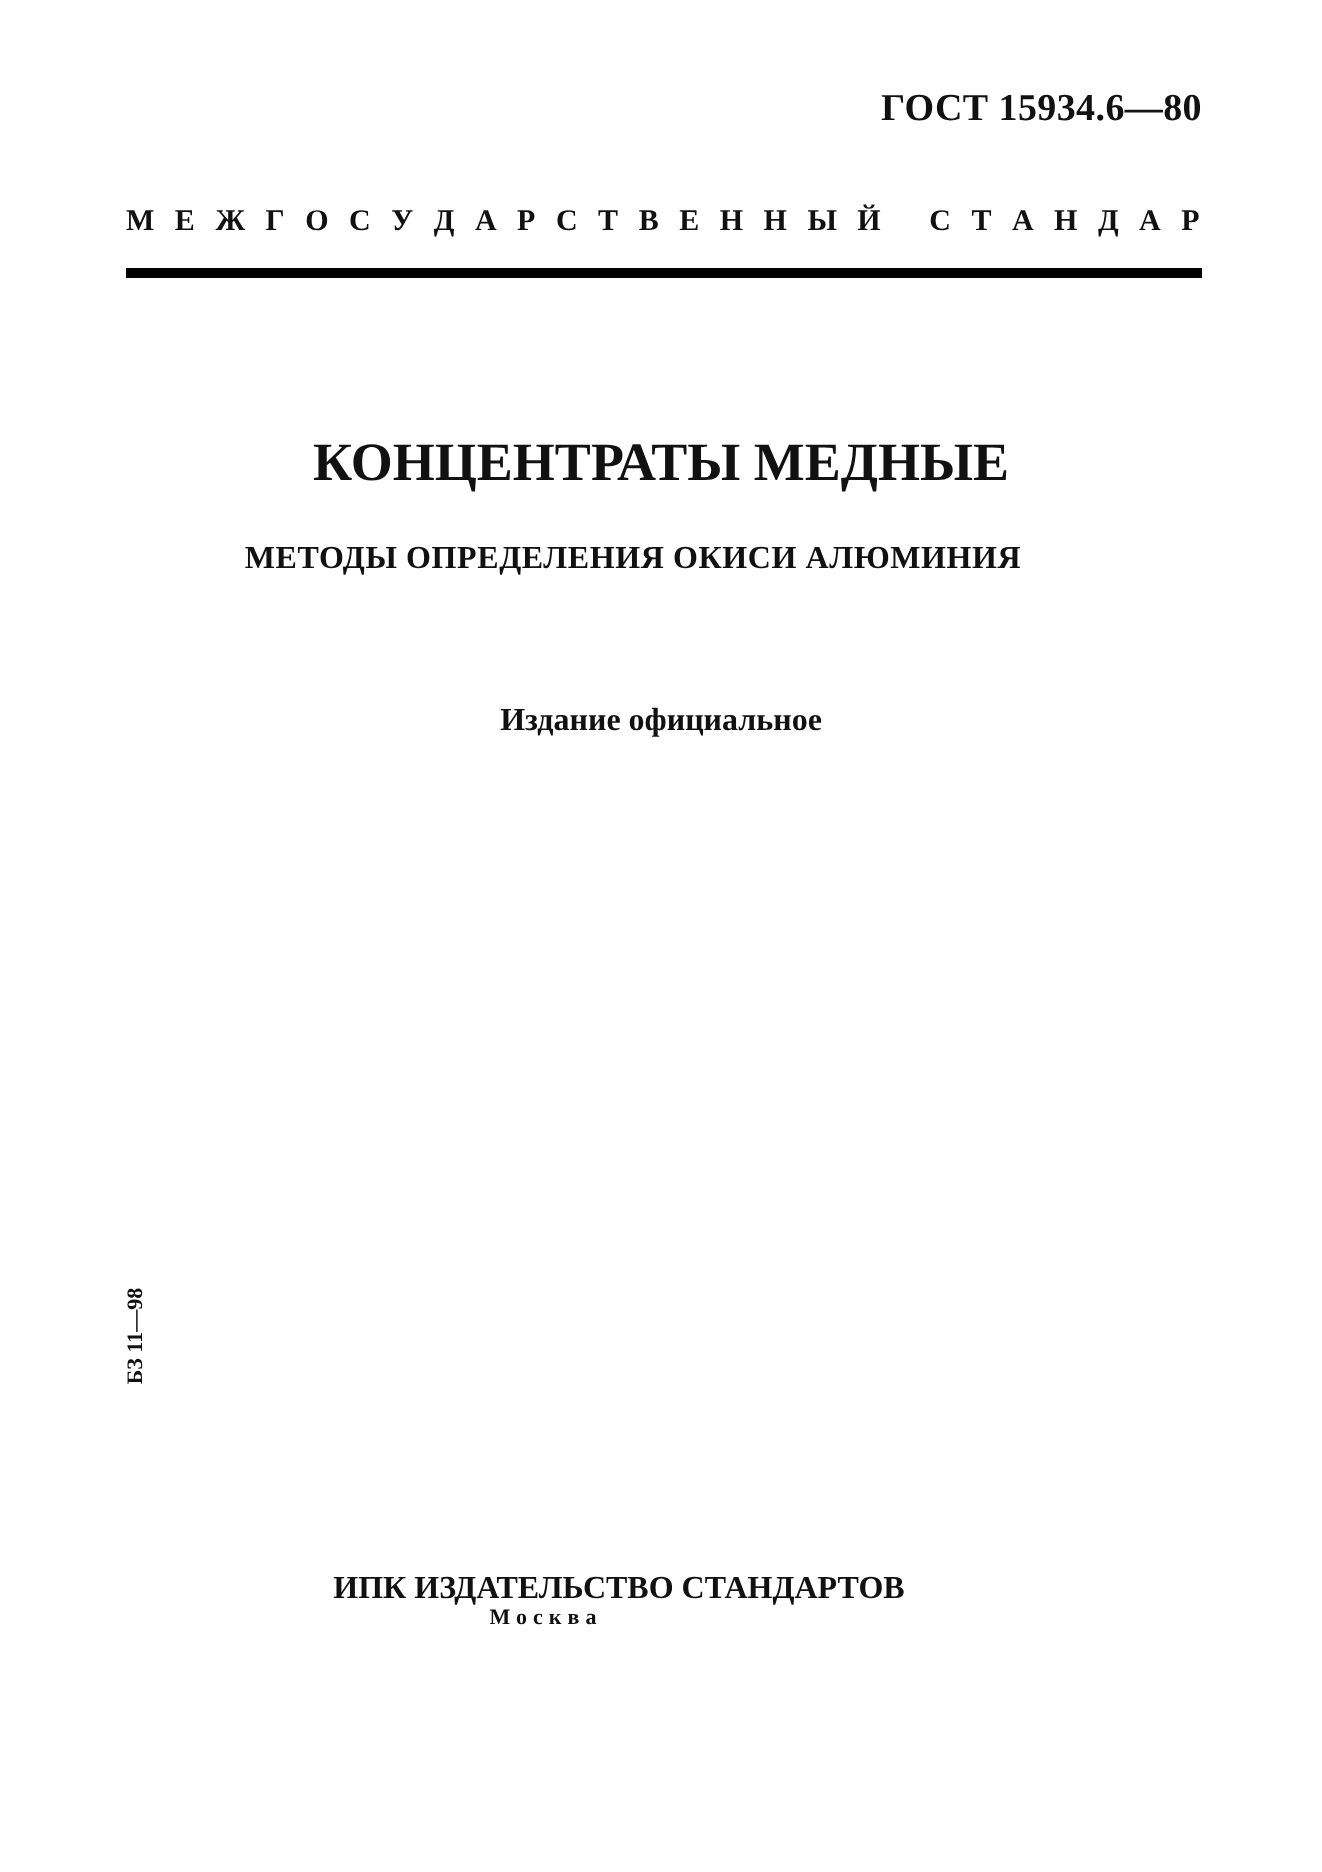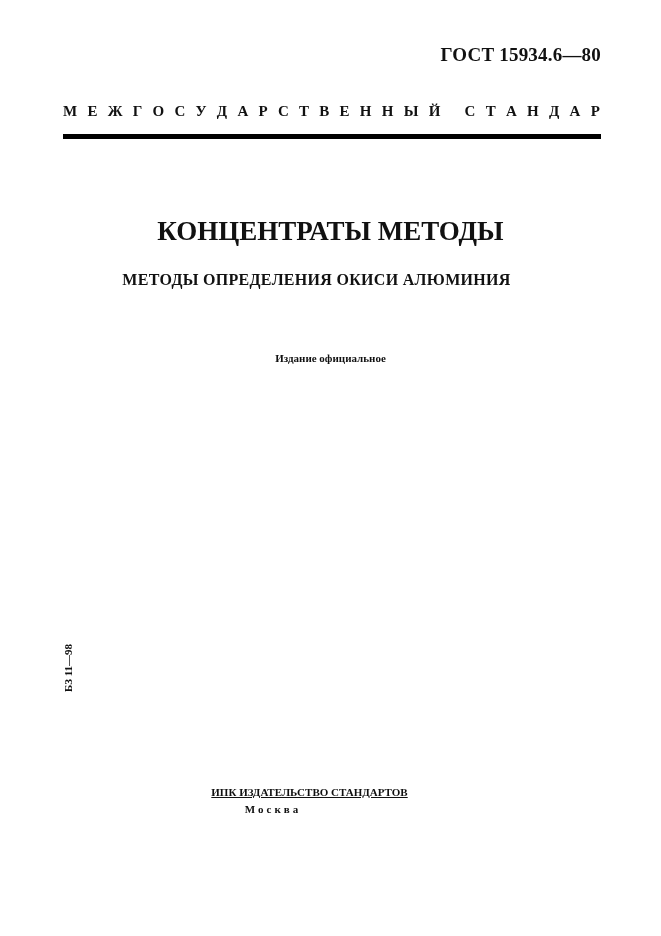--- a/index.html
+++ b/index.html
@@ -60,21 +60,21 @@
       font-size: 16px;
       font-weight: bold;
       letter-spacing: 0.3px;
       white-space: nowrap;
     }
     .edition {
       top: 352px;
       left: 0;
       width: 661px;
       text-align: center;
-      font-size: 11px;
+      font-size: 16px;
       font-weight: bold;
       white-space: nowrap;
     }
     .side-code {
       top: 633px;
       left: 60px;
       width: 16px;
       height: 70px;
       display: flex;
       align-items: center;
@@ -85,24 +85,23 @@
       transform: rotate(-90deg);
       white-space: nowrap;
       font-size: 11px;
       font-weight: bold;
     }
     .publisher {
       top: 786px;
       left: 0;
       width: 619px;
       text-align: center;
-      font-size: 11px;
+      font-size: 16px;
       font-weight: bold;
       white-space: nowrap;
-      text-decoration: underline;
     }
     .city {
       top: 803px;
       left: 0;
       width: 546px;
       text-align: center;
       font-size: 11px;
       font-weight: bold;
       letter-spacing: 3px;
       white-space: nowrap;
@@ -137,21 +136,21 @@
   <span>Т</span>
   <span>А</span>
   <span>Н</span>
   <span>Д</span>
   <span>А</span>
   <span>Р</span>
 </div>
 
 <div class="abs rule"></div>
 
-<div class="abs title">КОНЦЕНТРАТЫ МЕТОДЫ</div>
+<div class="abs title">КОНЦЕНТРАТЫ МЕДНЫЕ</div>
 
 <div class="abs subtitle">МЕТОДЫ ОПРЕДЕЛЕНИЯ ОКИСИ АЛЮМИНИЯ</div>
 
 <div class="abs edition">Издание официальное</div>
 
 <div class="abs side-code">
   <span>БЗ 11—98</span>
 </div>
 
 <div class="abs publisher">ИПК ИЗДАТЕЛЬСТВО СТАНДАРТОВ</div>

